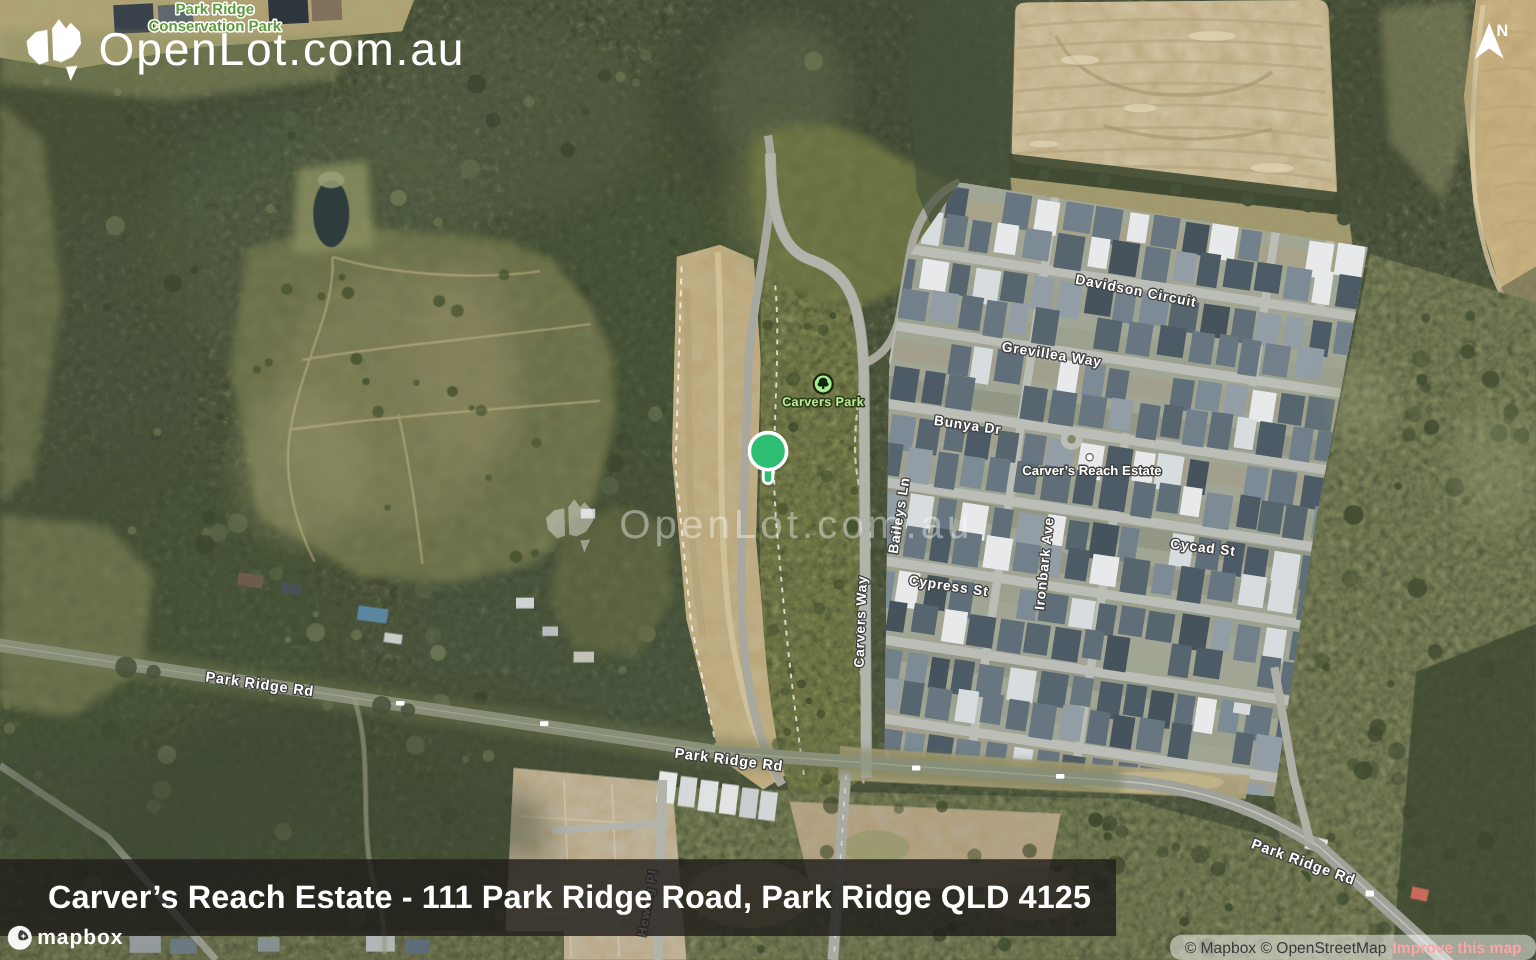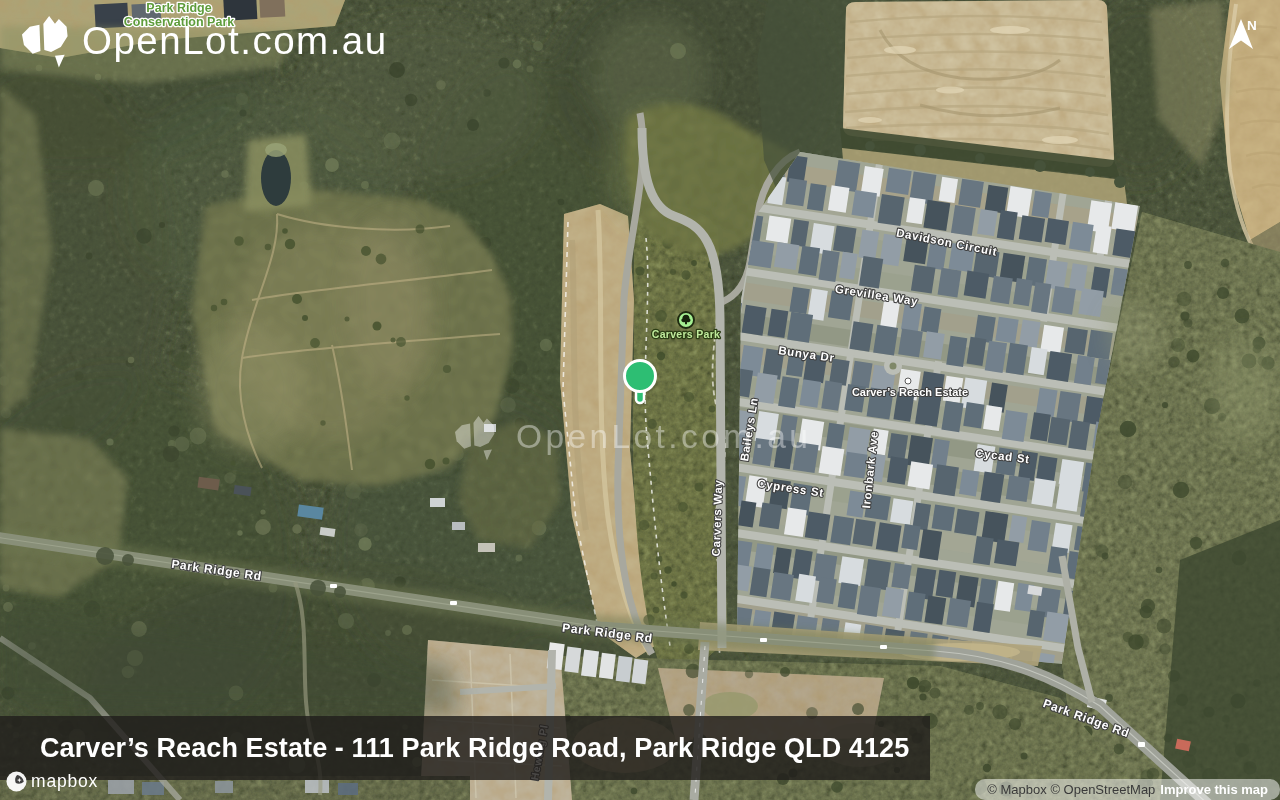--- a/index.html
+++ b/index.html
@@ -5,23 +5,23 @@
 <style>
   html, body { margin: 0; padding: 0; width: 1280px; height: 800px; overflow: hidden; }
   body { font-family: "Liberation Sans", sans-serif; position: relative; background: #515c40; }
   #map { position: absolute; left: 0; top: 0; }
   #banner { position: absolute; left: 0; top: 716px; width: 930px; height: 64px;
     background: rgba(33,31,28,0.82); display: flex; align-items: center; }
   #banner span { color: #ffffff; font-size: 27px; font-weight: 700; margin-left: 40px;
     letter-spacing: 0.1px; white-space: nowrap; }
   #attrib { position: absolute; right: 0; top: 779px; height: 21px; background: rgba(255,255,255,0.5);
     display: flex; align-items: center; padding: 0 12px; font-size: 13px; color: #3a3a3a; white-space: nowrap; border-radius: 10px; }
-  #attrib b { margin-left: 5px; color: #ffffff; }
+  #attrib b { margin-left: 5px; color: #fca5a5; }
   #mblogo { position: absolute; left: 6px; top: 771px; display: flex; align-items: center; }
-  #mblogo span { color: #ffffff; font-size: 17.5px; font-weight: 400; margin-left: 4px; letter-spacing: 0.8px; }
+  #mblogo span { color: #ffffff; font-size: 17.5px; font-weight: 700; margin-left: 4px; letter-spacing: 0.8px; }
 </style>
 </head>
 <body>
 
 <svg id="map" width="1280" height="800" viewBox="0 0 1280 800">
 
 <defs>
   <filter id="mottle" x="-2%" y="-2%" width="104%" height="104%">
     <feTurbulence type="fractalNoise" baseFrequency="0.16" numOctaves="3" seed="7" result="n"></feTurbulence>
     <feColorMatrix in="n" type="matrix" values="0 0 0 0 0  0 0 0 0 0  0 0 0 0 0  0.5 0.5 0.5 0 -0.35" result="a"></feColorMatrix>

